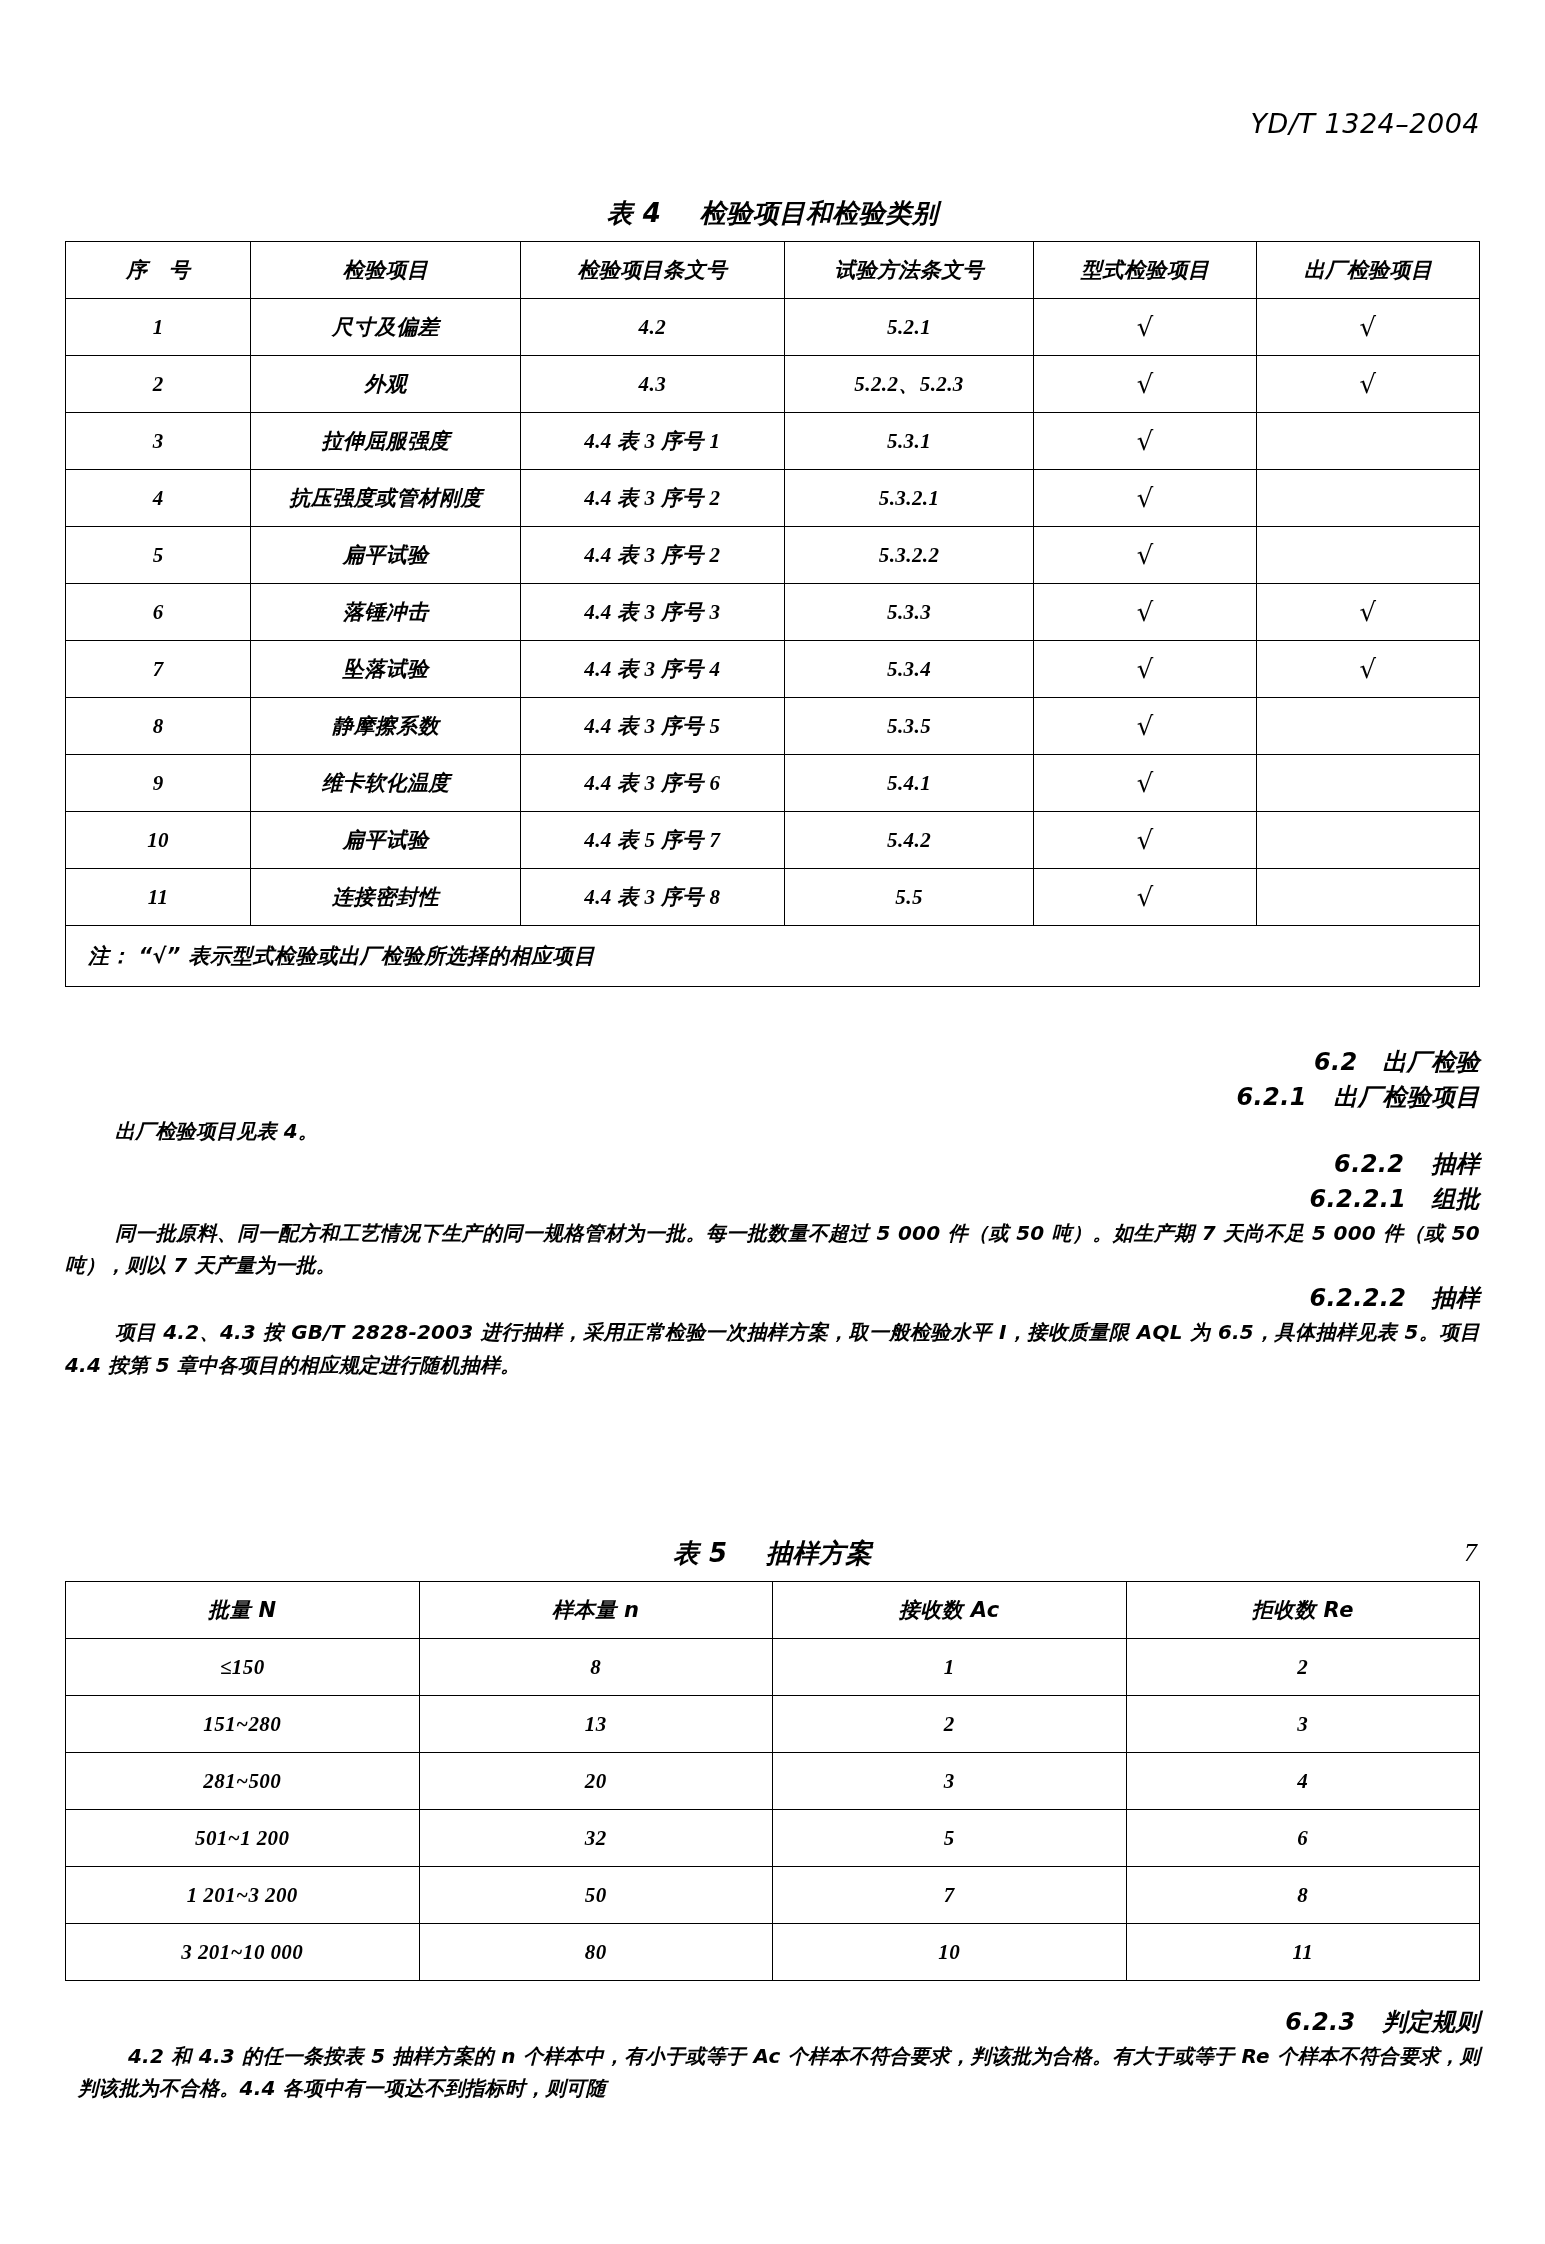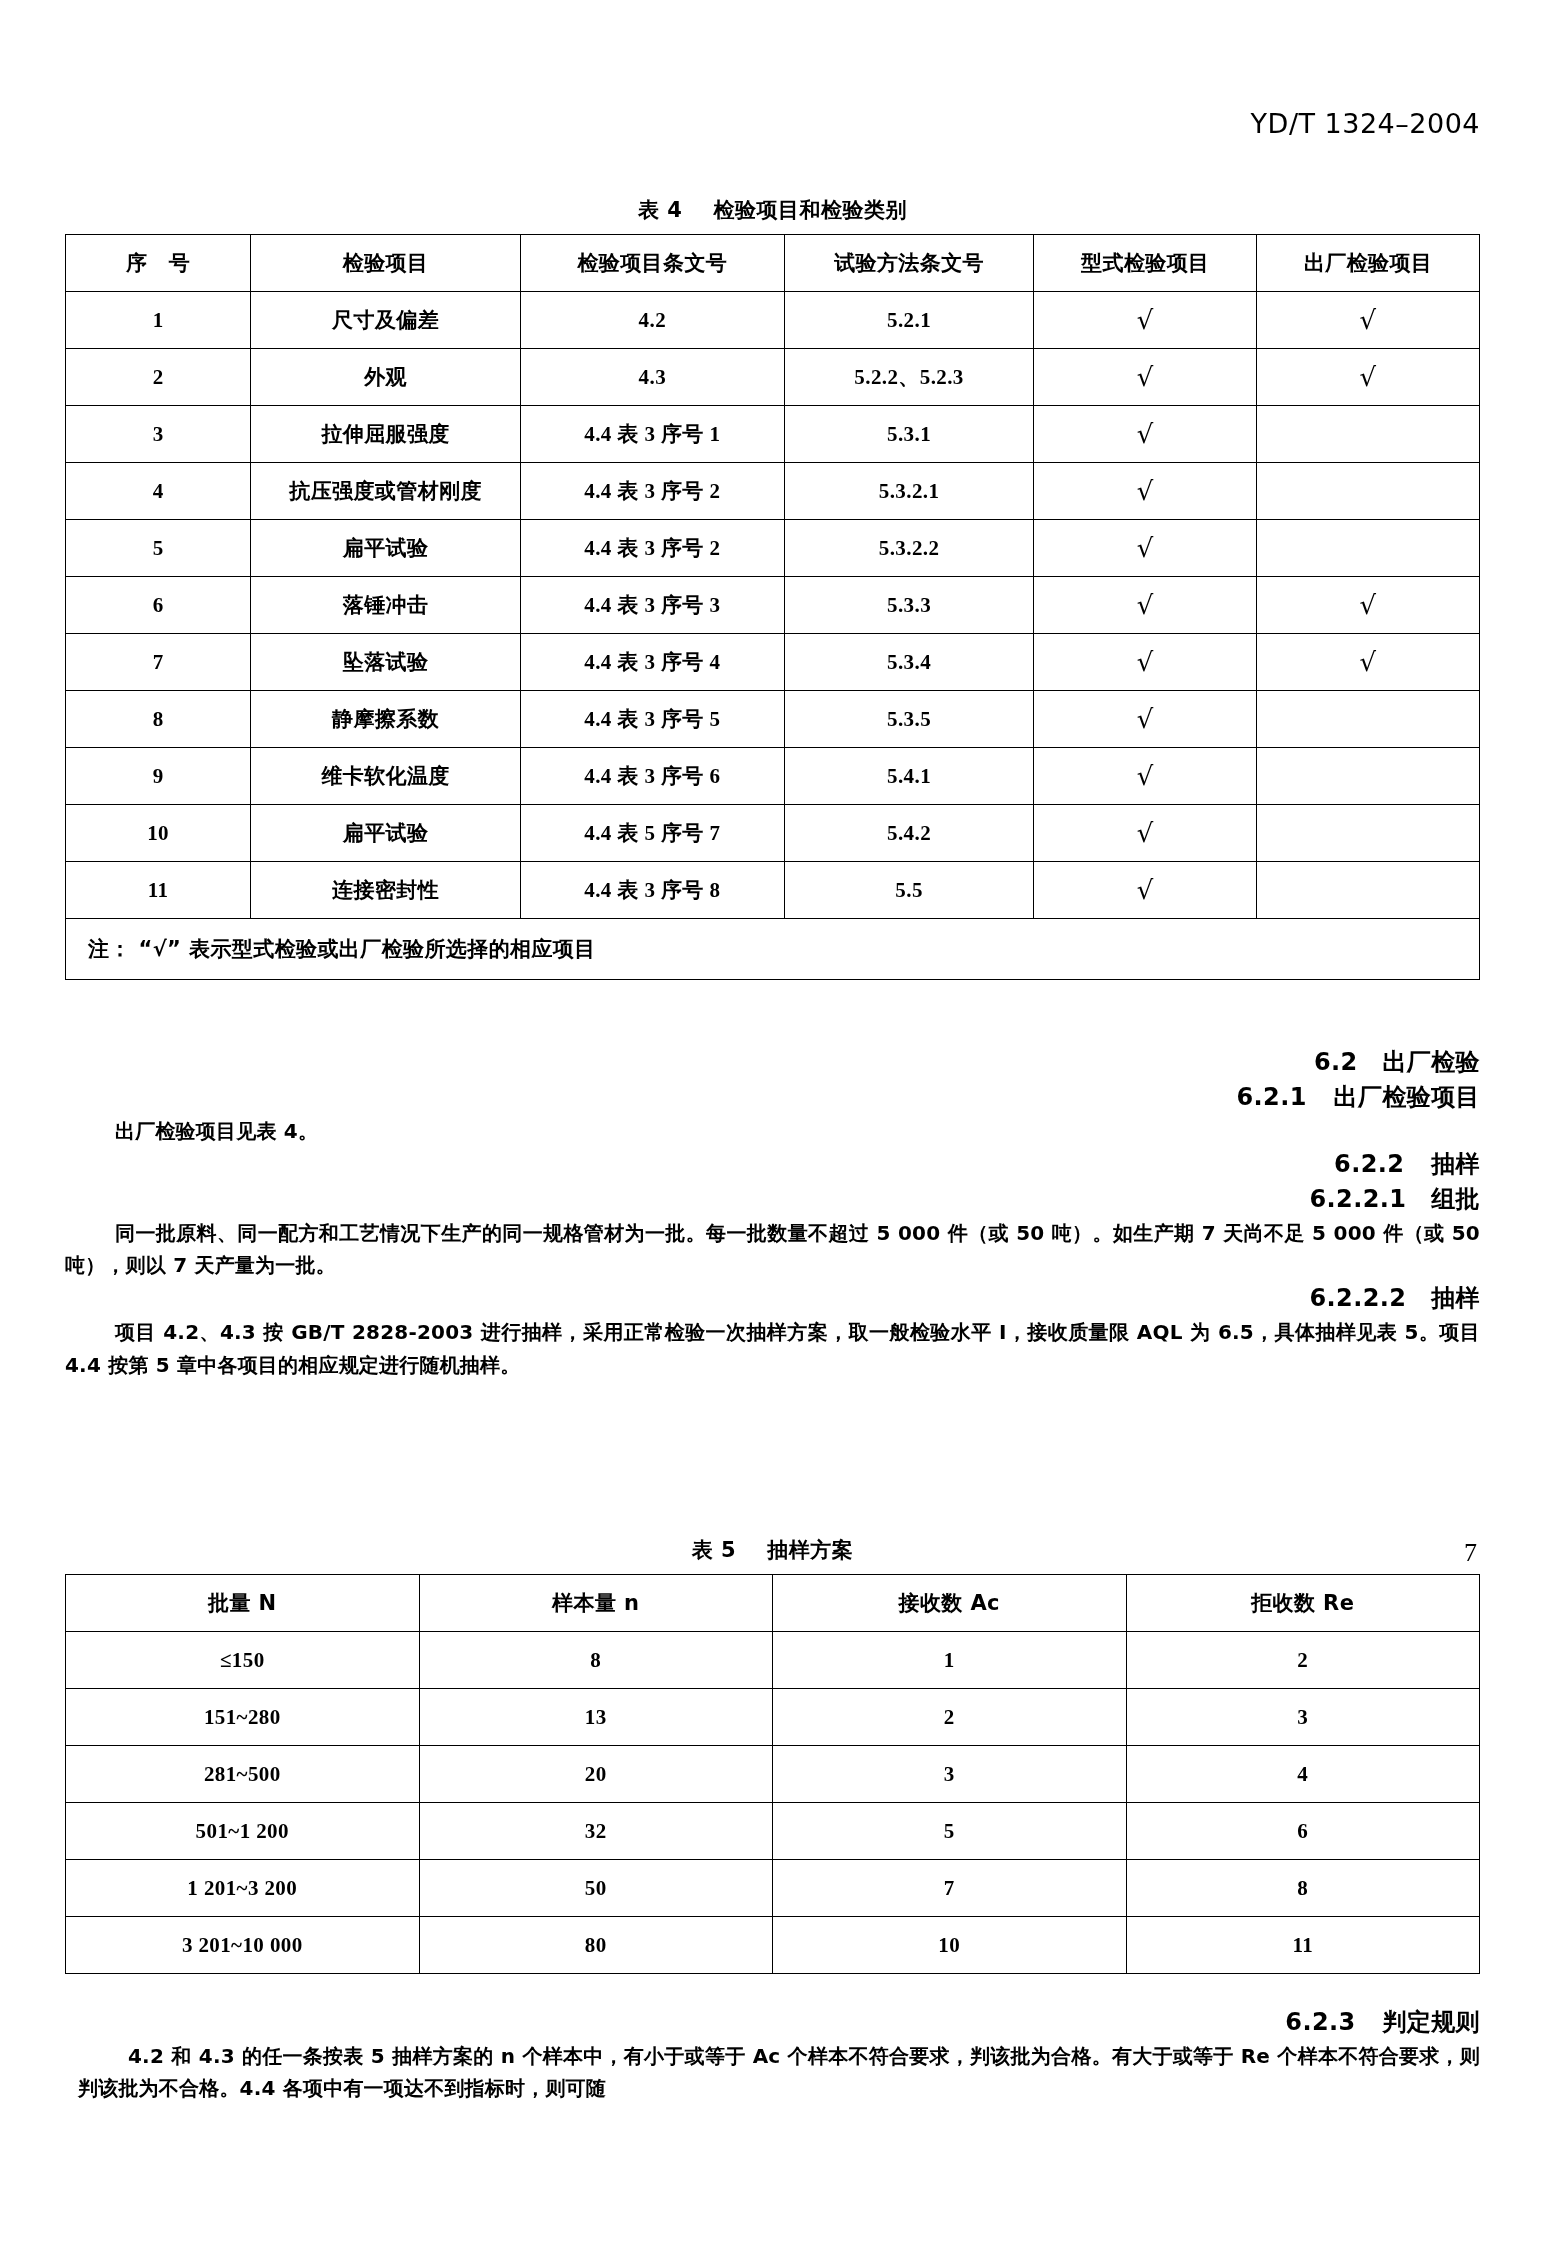--- a/index.html
+++ b/index.html
@@ -15,20 +15,21 @@
     color: #000000;
     position: relative;
     overflow: hidden;
   }
   .page {
     position: relative;
     width: 1545px;
     height: 1620px;
     box-sizing: border-box;
     padding: 4px;
+    font-style: italic;
   }
 
   
   .doc-header {
     position: absolute;
     top: 108px;
     right: 65px;
     font-family: "DejaVu Sans", "Liberation Sans", sans-serif;
     font-size: 27px;
     letter-spacing: 0.5px;
@@ -40,21 +41,21 @@
   .content {
     position: absolute;
     left: 65px;
     right: 65px;
     top: 0;
   }
 
   .table-caption {
     text-align: center;
     font-family: "DejaVu Sans", "Liberation Sans", sans-serif;
-    font-size: 21px;
+    font-size: 26px;
     font-weight: 600;
     margin: 0 0 10px 0;
     letter-spacing: 0.5px;
   }
   .table-caption .cap-num { font-weight: 700; }
 
   table.doc-table {
     width: 100%;
     border-collapse: collapse;
     table-layout: fixed;

